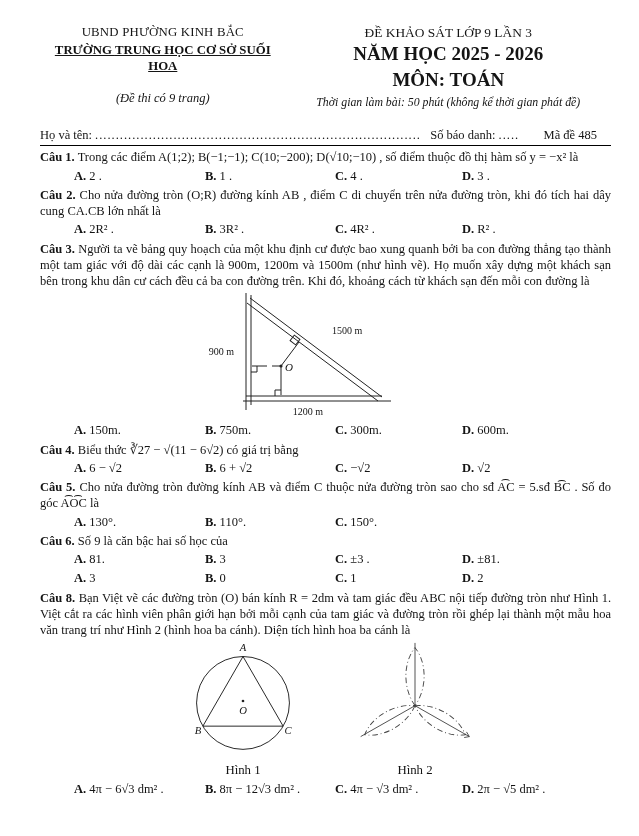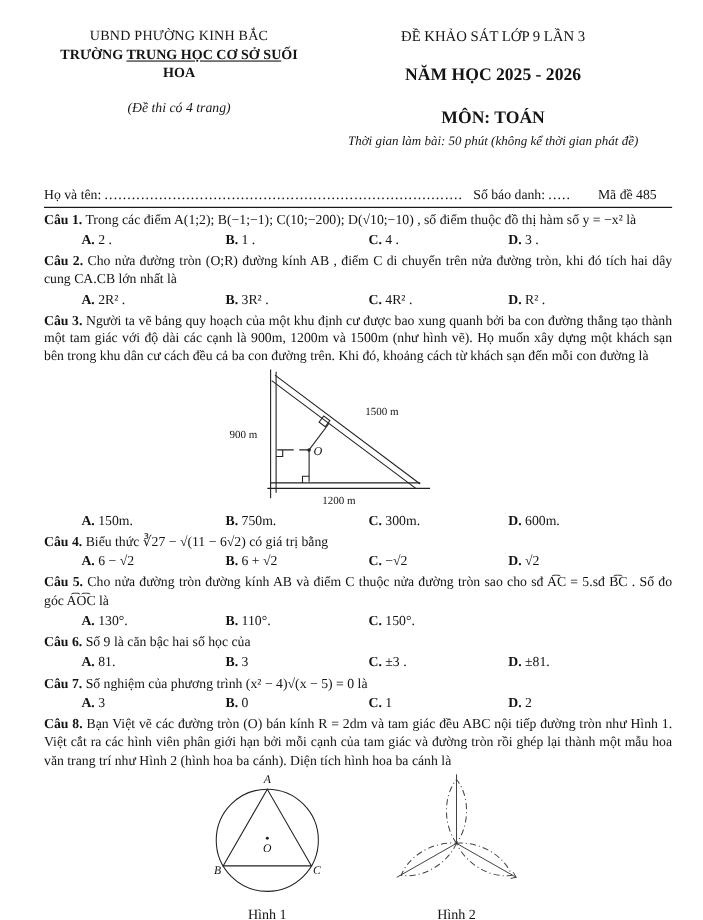--- a/index.html
+++ b/index.html
@@ -6,28 +6,28 @@
   body{
     width:639px;height:836px;overflow:hidden;background:#fff;color:#141414;
     font-family:"Liberation Serif", serif;font-size:12.5px;line-height:1.3;
   }
   .page{padding:24px 28px 0 40px;}
   
   .hdr{display:flex;}
   .hdr-left{width:43%;text-align:center;}
   .hdr-right{width:57%;text-align:center;}
   .org{font-size:12.8px;letter-spacing:.2px;}
-  .school{font-weight:bold;font-size:12.8px;margin-top:1px;}
+  .school{font-weight:bold;font-size:12.8px;margin-top:1px;text-decoration:underline;}
   .school .u{text-decoration:underline;}
   .pages-note{font-style:italic;margin-top:15px;font-size:12.5px;}
   .exam-title{font-weight:normal;font-size:13.4px;}
-  .year,.subject{font-weight:bold;font-size:16px;margin-top:18px;}
+  .year,.subject{font-weight:bold;font-size:19px;margin-top:1px;}
   .duration{font-style:italic;font-size:11.8px;margin-top:2px;}
   
-  .srow{display:flex;align-items:flex-end;margin-top:33px;border-bottom:1.6px solid #000;
+  .srow{display:flex;align-items:flex-end;margin-top:17px;border-bottom:1.6px solid #000;
         padding-bottom:2px;white-space:nowrap;}
   .srow .dots{overflow:hidden;letter-spacing:1px;}
   .srow .dots.grow{flex:1 1 auto;}
   .srow .lbl{margin-right:3px;}
   .srow .code{font-weight:normal;margin-left:26px;margin-right:14px;}
   .srow .gap{width:14px;}
   
   .q{margin-top:3px;}
   .stem{text-align:justify;}
   .qlabel{font-weight:bold;}
@@ -45,21 +45,21 @@
 </style>
 </head>
 <body>
 
 <div class="page">
 
   <div class="hdr">
     <div class="hdr-left">
       <div class="org">UBND PHƯỜNG KINH BẮC</div>
       <div class="school"><span>TRƯỜNG </span><span class="u">TRUNG HỌC CƠ SỞ SU</span><span>ỐI HOA</span></div>
-      <div class="pages-note">(Đề thi có 4 trang)</div>
+      <div class="pages-note">(Đề thi có 9 trang)</div>
     </div>
     <div class="hdr-right">
       <div class="exam-title">ĐỀ KHẢO SÁT LỚP 9 LẦN 3</div>
       <div class="year">NĂM HỌC 2025 - 2026</div>
       <div class="subject">MÔN: TOÁN</div>
       <div class="duration">Thời gian làm bài: 50 phút (không kể thời gian phát đề)</div>
     </div>
   </div>
 
   <div class="srow">
@@ -155,21 +155,20 @@
     <div class="stem"><span class="qlabel">Câu 6.</span> <span>Số 9 là căn bậc hai số học của</span></div>
     <div class="opts">
       <span class="opt"><b>A.</b> <span>81.</span></span>
       <span class="opt"><b>B.</b> <span>3</span></span>
       <span class="opt"><b>C.</b> <span>±3 .</span></span>
       <span class="opt"><b>D.</b> <span>±81.</span></span>
     </div>
   </div>
 
   <div class="q">
-    <div class="stem"><span class="qlabel">Câu 7.</span> <span>Số nghiệm của phương trình (x² − 4)√(x − 5) = 0 là</span></div>
     <div class="opts">
       <span class="opt"><b>A.</b> <span>3</span></span>
       <span class="opt"><b>B.</b> <span>0</span></span>
       <span class="opt"><b>C.</b> <span>1</span></span>
       <span class="opt"><b>D.</b> <span>2</span></span>
     </div>
   </div>
 
   <div class="q">
     <div class="stem"><span class="qlabel">Câu 8.</span> <span>Bạn Việt vẽ các đường tròn (O) bán kính R = 2dm và tam giác đều ABC nội tiếp đường tròn như Hình 1. Việt cắt ra các hình viên phân giới hạn bởi mỗi cạnh của tam giác và đường tròn rồi ghép lại thành một mẫu hoa văn trang trí như Hình 2 (hình hoa ba cánh). Diện tích hình hoa ba cánh là</span></div>

